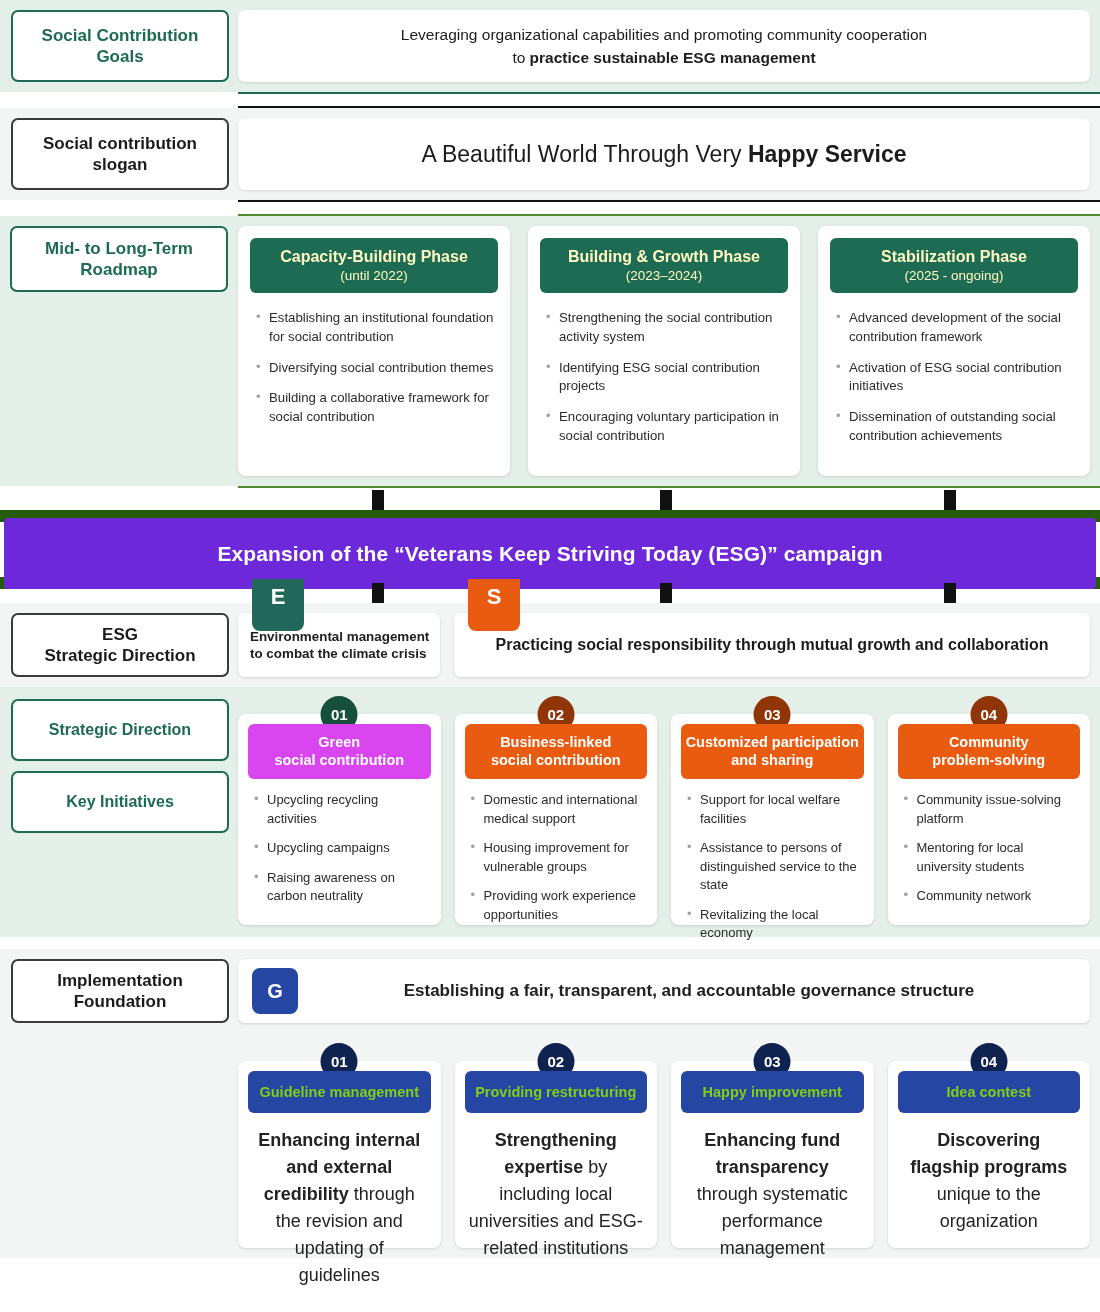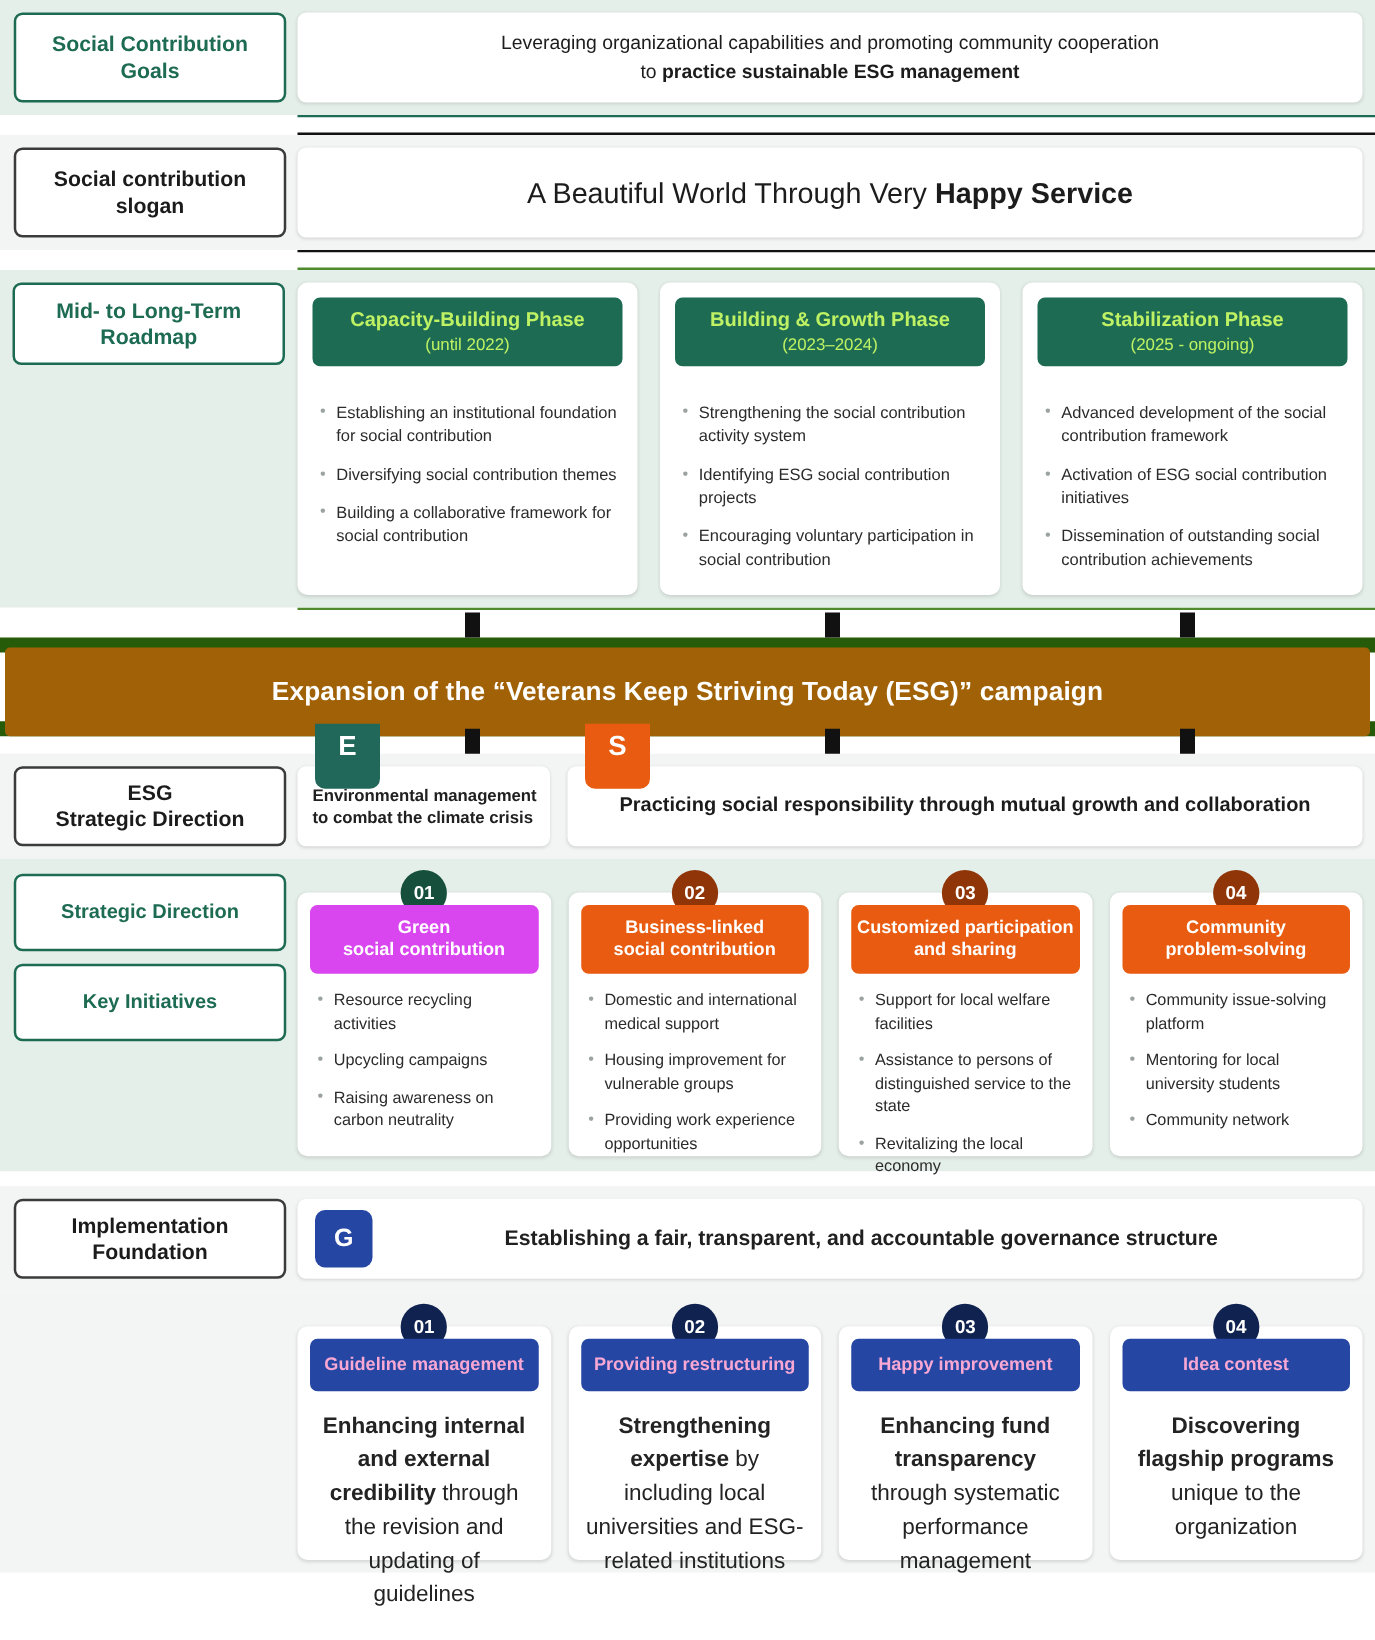--- a/index.html
+++ b/index.html
@@ -71,43 +71,43 @@
   #sec-roadmap { height: 270px; }
   #sec-roadmap .label-col { align-items: flex-start; padding-left: 10px; }
   #sec-roadmap .label-box { height: 66px; font-size: 17px; }
   .phase-grid { display: flex; gap: 18px; height: 250px; }
   .phase-card {
     flex: 1 1 0; background: #ffffff; border-radius: 8px;
     box-shadow: 0 1px 3px rgba(0,0,0,0.13);
     padding: 12px 12px 10px 12px;
   }
   .phase-head {
-    background: #1d6b52; color: #bef264; border-radius: 6px;
-    text-align: center; padding: 9px 4px 10px 4px; margin-bottom: 28px;
+    background: #1d6b52; color: #fef9c3; border-radius: 6px;
+    text-align: center; padding: 9px 4px 10px 4px; margin-bottom: 16px;
   }
   .phase-title { font-size: 16px; font-weight: bold; line-height: 1.2; }
   .phase-sub { font-size: 13.5px; font-weight: normal; margin-top: 2px; }
   ul.bullets { list-style: none; padding: 0 2px 0 6px; }
   ul.bullets li {
     position: relative; padding-left: 13px; font-size: 13.2px;
     line-height: 1.42; color: #2b2b2b; margin-bottom: 12px;
   }
   ul.bullets li::before {
     content: "\2022"; position: absolute; left: 0; top: -1px;
     color: #9aa3a0; font-size: 13px;
   }
 
   
   #banner-wrap { position: relative; width: 1100px; height: 115px; background:#ffffff; }
   .banner-olive { position:absolute; left:0; width:1100px; height:12px; background:#265c09; }
   #banner-olive-top { top: 22px; }
   #banner-olive-bot { top: 89px; }
   #banner-core {
     position: absolute; left: 4px; top: 30px; width: 1092px; height: 71px;
-    background: #a16207; border-radius: 4px;
+    background: #6d28d9; border-radius: 4px;
     display: flex; align-items: center; justify-content: center;
     color: #ffffff; font-size: 21px; font-weight: bold; letter-spacing: .1px;
   }
   .connector {
     position: absolute; width: 12px; height: 20px; background: #111111; z-index: 4;
   }
 
   
   #sec-esg { height: 84px; }
   #sec-esg .label-box { height: 64px; font-size: 17px; }
@@ -178,21 +178,21 @@
   
   #sec-gov { height: 225px; background: #f3f4f4; }
   #sec-gov .label-col { visibility: hidden; }
   .gov-grid { display: flex; gap: 14px; height: 205px; padding-top: 18px; }
   .gov-card {
     flex: 1 1 0; background: #ffffff; border-radius: 8px;
     box-shadow: 0 1px 3px rgba(0,0,0,0.13);
     padding: 10px 10px 10px 10px; position: relative;
   }
   .gov-head {
-    background: #2546a3; border-radius: 6px; color: #f9a8d4;
+    background: #2546a3; border-radius: 6px; color: #84cc16;
     text-align: center; font-size: 14.5px; font-weight: bold;
     padding: 13px 4px; margin-bottom: 14px; position: relative; z-index: 3;
   }
   .gov-body {
     text-align: center; font-size: 18px; line-height: 1.5; color: #232323;
     padding: 0 4px;
   }
   .gov-body b { font-weight: bold; }
 
   .gap-white { height: 12px; background: #ffffff; }
@@ -318,21 +318,21 @@
     <div class="label-box label-green">Strategic Direction</div>
     <div class="label-box label-green">Key Initiatives</div>
   </div>
   <div class="content-col">
     <div class="strat-grid">
 
       <div class="strat-card">
         <div class="num-circle circle-green">01</div>
         <div class="strat-head head-green">Green<br>social contribution</div>
         <ul class="bullets">
-          <li>Resource recycling activities</li>
+          <li>Upcycling recycling activities</li>
           <li>Upcycling campaigns</li>
           <li>Raising awareness on carbon neutrality</li>
         </ul>
       </div>
 
       <div class="strat-card">
         <div class="num-circle circle-brown">02</div>
         <div class="strat-head head-orange">Business-linked<br>social contribution</div>
         <ul class="bullets">
           <li>Domestic and international medical support</li>

